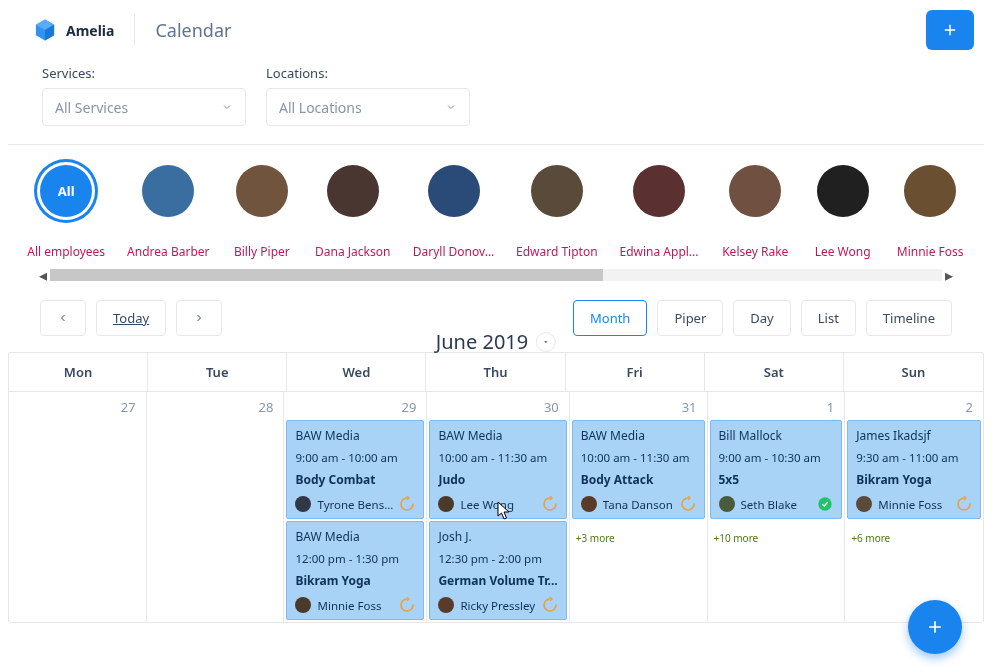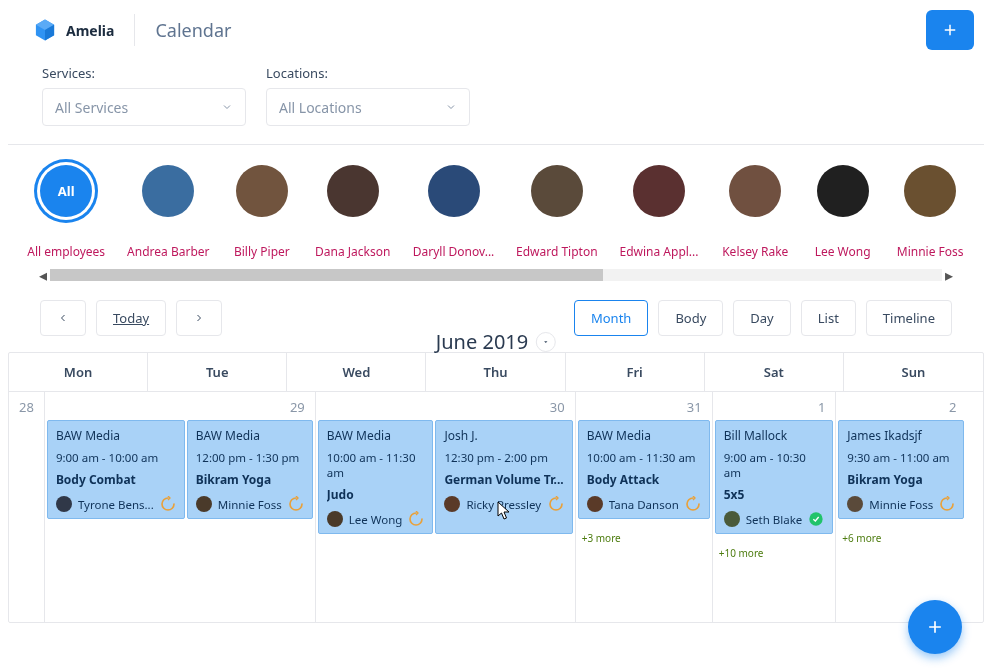--- a/index.html
+++ b/index.html
@@ -48,21 +48,21 @@
 .views .btn{padding:0 16px;}
 .views .btn.active{color:var(--blue);border-color:var(--blue);}
 .calendar{border:1px solid var(--border);margin:0 8px;border-radius:2px;}
 .cal-head{display:grid;grid-template-columns:repeat(7,1fr);}
 .cal-head div{padding:10px 0;text-align:center;font-size:13px;font-weight:600;color:#394a60;border-right:1px solid var(--border);border-bottom:1px solid var(--border);}
 .cal-head div:last-child{border-right:none;}
 .cal-row{display:grid;grid-template-columns:repeat(7,1fr);min-height:230px;}
 .cell{border-right:1px solid var(--border);padding:0;display:flex;flex-direction:column;}
 .cell:last-child{border-right:none;}
 .daynum{text-align:right;padding:6px 10px 4px;font-size:13px;color:#8a97a8;}
-.events{display:flex;gap:2px;padding:0 2px;}
+.events{display:flex;flex-direction:column;gap:2px;padding:0 2px;}
 .event{background:var(--event-bg);border:1px solid #7fb9ee;border-radius:2px;padding:6px 8px 6px;color:var(--event-text);font-size:12px;cursor:pointer;position:relative;}
 .event .client{font-size:12px;margin-bottom:6px;}
 .event .time{font-size:11.5px;margin-bottom:6px;}
 .event .service{font-weight:700;font-size:12px;margin-bottom:8px;white-space:nowrap;overflow:hidden;text-overflow:ellipsis;}
 .event .footer{display:flex;align-items:center;gap:6px;}
 .avatar-sm{width:16px;height:16px;border-radius:50%;background:#6d4c2a;}
 .emp-foot{font-size:11.5px;color:var(--event-text);flex:1;white-space:nowrap;overflow:hidden;text-overflow:ellipsis;}
 .status{width:16px;height:16px;}
 .more{font-size:10px;color:#4d7c0f;padding:12px 6px 0;}
 .fab{position:fixed;right:30px;bottom:18px;width:54px;height:54px;border-radius:50%;background:var(--blue);display:flex;align-items:center;justify-content:center;cursor:pointer;box-shadow:0 4px 10px rgba(26,132,238,.45);}
@@ -189,21 +189,21 @@
         <svg width="8" height="8" viewBox="0 0 24 24" fill="#394a60">
             <path d="M7 10l5 5 5-5z"></path>
           </svg>
       </span>
     </div>
     <div class="views">
       <div class="btn active">
           <span>Month</span>
         </div>
       <div class="btn">
-          <span>Body</span>
+          <span>Piper</span>
         </div>
       <div class="btn">
           <span>Day</span>
         </div>
       <div class="btn">
           <span>List</span>
         </div>
       <div class="btn">
           <span>Timeline</span>
         </div>
@@ -215,20 +215,24 @@
         <div>Mon</div>
         <div>Tue</div>
         <div>Wed</div>
         <div>Thu</div>
         <div>Fri</div>
         <div>Sat</div>
         <div>Sun</div>
       </div>
     <div class="cal-row" id="calrow">
         <div class="cell">
+          <div class="daynum">27</div>
+          <div class="events"></div>
+        </div>
+        <div class="cell">
           <div class="daynum">28</div>
           <div class="events"></div>
         </div>
         <div class="cell">
           <div class="daynum">29</div>
           <div class="events">
             <div class="event">
               <div class="client">BAW Media</div>
               <div class="time">9:00 am - 10:00 am</div>
               <div class="service">Body Combat</div>

